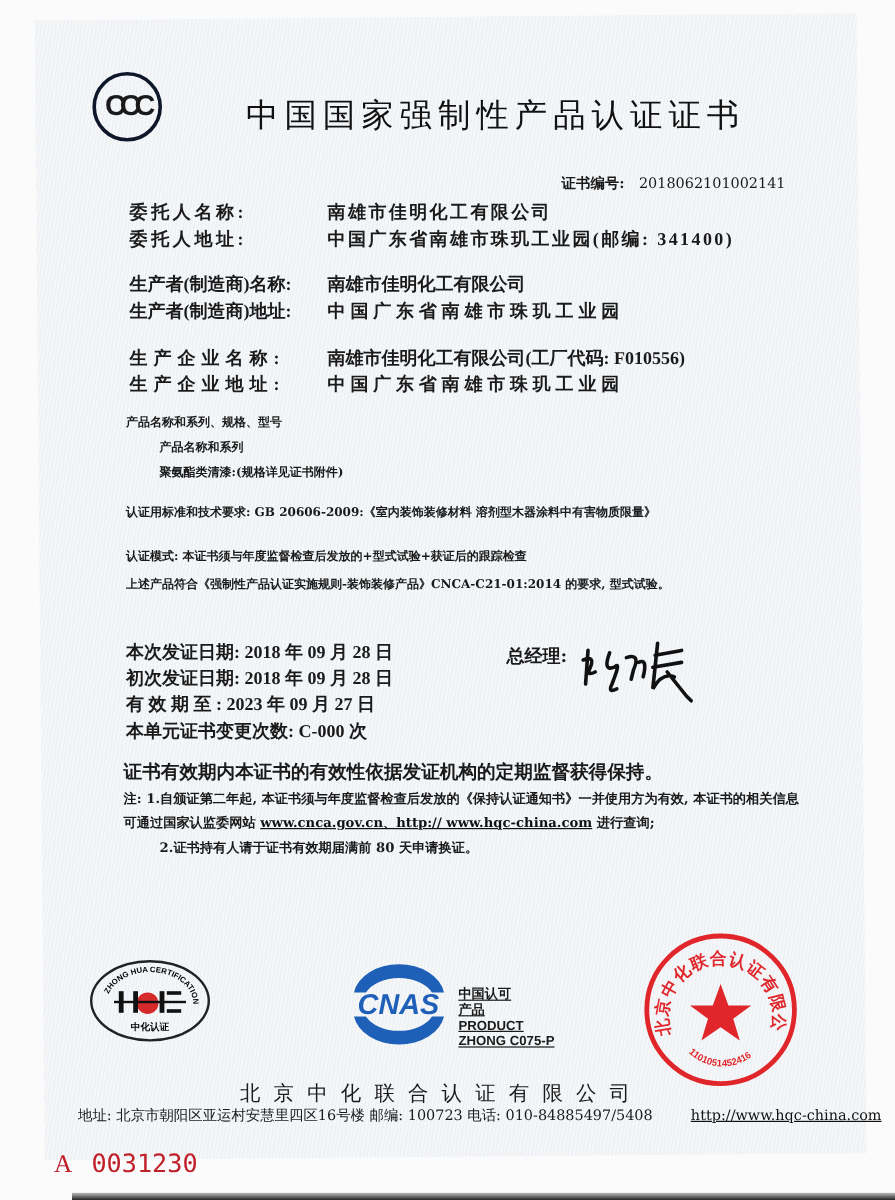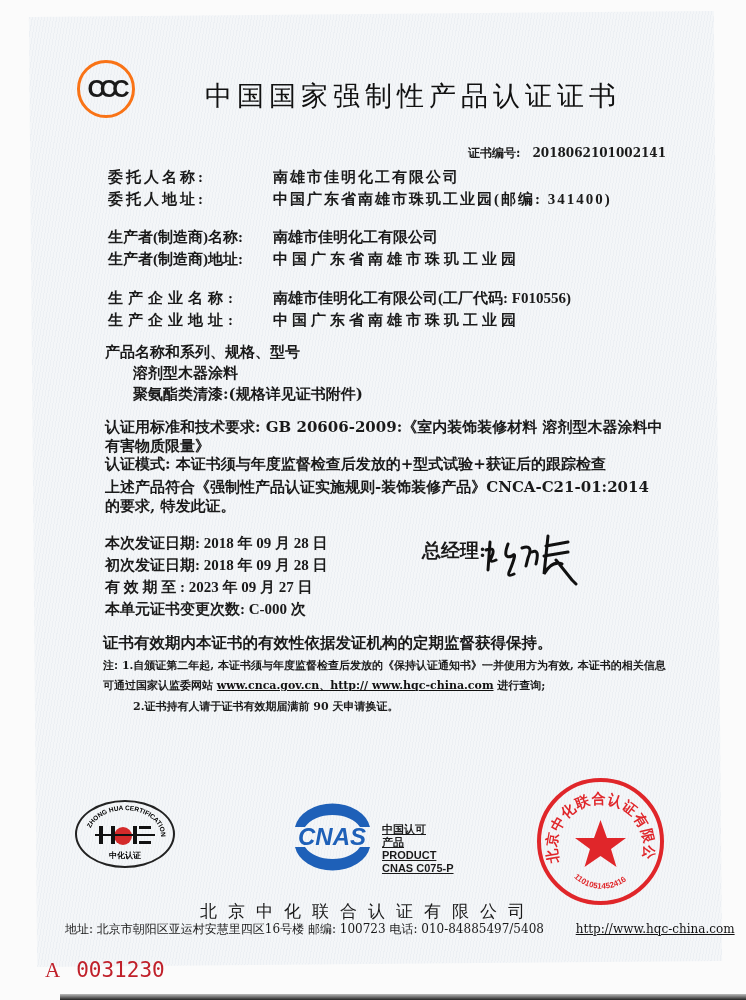--- a/index.html
+++ b/index.html
@@ -15,38 +15,38 @@
       repeating-linear-gradient(100deg, rgba(170,185,205,0.10) 0 1px, transparent 1px 3px),
       #f4f6f8;
     transform:rotate(-0.5deg);
   }
   .bottom-shadow {
     position:absolute; left:60px; right:0; bottom:0; height:6px;
     background:linear-gradient(#bbb,#222);
   }
   .abs { position:absolute; }
   .ccc-logo {
-    left:77px; top:60px; width:58px; height:58px; border:3px solid #f97316; border-radius:50%;
+    left:77px; top:60px; width:58px; height:58px; border:3px solid #0f172a; border-radius:50%;
     display:flex; align-items:center; justify-content:center;
     font-family:"Liberation Sans",sans-serif; font-weight:bold; font-size:24px; letter-spacing:-5px;
     box-sizing:border-box;
   }
   .title {
     left:205px; top:78px; font-family:"DejaVu Sans","Liberation Sans",sans-serif;
     font-size:27px; letter-spacing:5px; color:#111;
   }
   .cert-no { left:468px; top:145px; font-size:12px; font-weight:bold; }
-  .cert-no .v { font-weight:bold; margin-left:12px; }
+  .cert-no .v { font-weight:normal; margin-left:12px; }
   .row { font-size:15px; font-weight:bold; white-space:nowrap;font-family:Liberation Serif, serif; }
   .lbl { display:inline-block; }
   .val { position:absolute; left:160px; top:0; letter-spacing:2px;text-align:center; }
-  .body-text { font-size:15px; font-weight:bold; line-height:19px; }
+  .body-text { font-size:10px; font-weight:bold; line-height:19px; }
   .note { font-size:11px; font-weight:bold; line-height:20px; }
   .note a { color:#111; text-decoration:underline; }
-  .sign-label { left:422px; top:538px; font-size:19px; font-weight:bold; }
+  .sign-label { left:422px; top:538px; font-size:15px; font-weight:bold; }
   .hqc-logo {
     left:75px; top:800px; width:100px; height:68px; border:2px solid #222; border-radius:50%;
     box-sizing:border-box;
   }
   .cnas-wrap { left:285px; top:797px; }
   .cnas-text { font-size:11px; font-family:"Liberation Sans",sans-serif; font-weight:bold; line-height:13px; }
   .seal {
     left:537px; top:778px; width:127px; height:127px; border:4px solid #e0262a; border-radius:50%;
     box-sizing:border-box;
   }
@@ -93,42 +93,42 @@
 <div class="abs row" style="left:108px;top:289px;">
   <span class="lbl" style="letter-spacing:5px">生产企业名称:</span>
   <span class="val" style="left:165px;letter-spacing:0">南雄市佳明化工有限公司(工厂代码: F010556)</span>
 </div>
 <div class="abs row" style="left:108px;top:311px;">
   <span class="lbl" style="letter-spacing:5px">生产企业地址:</span>
   <span class="val" style="left:165px;letter-spacing:4px">中国广东省南雄市珠玑工业园</span>
 </div>
 
 <div class="abs body-text" style="left:105px;top:343px;">产品名称和系列、规格、型号</div>
-<div class="abs body-text" style="left:133px;top:364px;">溶剂型木器涂料</div>
+<div class="abs body-text" style="left:133px;top:364px;">产品名称和系列</div>
 <div class="abs body-text" style="left:133px;top:385px;">聚氨酯类清漆:(规格详见证书附件)</div>
 
 <div class="abs body-text" style="left:105px;top:418px;width:560px;">认证用标准和技术要求: GB 20606-2009:《室内装饰装修材料 溶剂型木器涂料中有害物质限量》</div>
 <div class="abs body-text" style="left:105px;top:455px;width:580px;white-space:nowrap;">认证模式: 本证书须与年度监督检查后发放的+型式试验+获证后的跟踪检查</div>
-<div class="abs body-text" style="left:105px;top:478px;width:560px;">上述产品符合《强制性产品认证实施规则-装饰装修产品》CNCA-C21-01:2014 的要求, 特发此证。</div>
+<div class="abs body-text" style="left:105px;top:478px;width:560px;">上述产品符合《强制性产品认证实施规则-装饰装修产品》CNCA-C21-01:2014 的要求, 型式试验。</div>
 
 <div class="abs row" style="left:105px;top:534px;"><span>本次发证日期:</span> <span>2018 年 09 月 28 日</span></div>
 <div class="abs row" style="left:105px;top:556px;"><span>初次发证日期:</span> <span>2018 年 09 月 28 日</span></div>
 <div class="abs row" style="left:105px;top:578px;"><span>有 效 期 至 :</span> <span>2023 年 09 月 27 日</span></div>
 <div class="abs row" style="left:105px;top:600px;"><span>本单元证书变更次数:</span> <span>C-000 次</span></div>
 
 <div class="abs sign-label">总经理:</div>
 <svg class="abs" style="left:482px;top:530px;" width="110" height="60" viewBox="0 0 110 60">
   <path d="M8 12 L6 40 M4 20 Q14 16 10 26 Q6 34 14 30 M26 14 Q20 30 30 26 Q36 20 28 40 Q24 48 32 44 M40 18 Q52 14 46 28 L44 36 M50 22 Q58 18 54 34 M66 6 L62 44 Q70 30 80 34 M64 16 L86 12 M62 26 L86 22 M74 30 L90 50 M90 50 L94 54" fill="none" stroke="#111" stroke-width="3" stroke-linecap="round"></path>
 </svg>
 
 <div class="abs body-text" style="left:103px;top:633px;font-size:15.5px;white-space:nowrap;">证书有效期内本证书的有效性依据发证机构的定期监督获得保持。</div>
 <div class="abs note" style="left:103px;top:656px;width:568px;">
   <span>注: 1.自颁证第二年起, 本证书须与年度监督检查后发放的《保持认证通知书》一并使用方为有效, 本证书的相关信息可通过国家认监委网站 </span><a>www.cnca.gov.cn、http:// www.hqc-china.com</a><span> 进行查询;</span>
 </div>
-<div class="abs note" style="left:133px;top:697px;">2.证书持有人请于证书有效期届满前 90 天申请换证。</div>
+<div class="abs note" style="left:133px;top:697px;">2.证书持有人请于证书有效期届满前 80 天申请换证。</div>
 
 <div class="abs hqc-logo">
   <svg width="96" height="64" viewBox="0 0 96 64">
     <defs>
         <path id="arc" d="M12 34 A36 26 0 0 1 84 34"></path>
       </defs>
     <text font-size="6.5" font-family="Liberation Sans, sans-serif" font-weight="bold"><textPath href="#arc" startOffset="8%">ZHONG HUA CERTIFICATION</textPath></text>
     <circle cx="46" cy="34" r="9" fill="#d42a2a"></circle>
     <rect x="22" y="24" width="4" height="18" fill="#111"></rect>
     <rect x="34" y="24" width="4" height="18" fill="#111"></rect>
@@ -143,21 +143,21 @@
 <div class="abs cnas-wrap">
   <svg width="95" height="80" viewBox="0 0 95 80" style="position:absolute;left:0;top:0;">
     <path d="M10 30 A38 28 0 0 1 85 30 L75 30 A30 20 0 0 0 20 30 Z" fill="#1e60b8"></path>
     <path d="M10 50 A38 28 0 0 0 85 50 L75 50 A30 20 0 0 1 20 50 Z" fill="#1e60b8"></path>
     <text x="47" y="48" font-size="24" font-style="italic" font-weight="bold" fill="#1e60b8" text-anchor="middle" font-family="Liberation Sans, sans-serif">CNAS</text>
   </svg>
   <div class="cnas-text" style="position:absolute;left:97px;top:26px;white-space:nowrap;text-decoration:underline;">
     <div>中国认可</div>
     <div>产品</div>
     <div>PRODUCT</div>
-    <div>CNAS C075-P</div>
+    <div>ZHONG C075-P</div>
   </div>
 </div>
 
 <div class="abs seal">
   <svg width="119" height="119" viewBox="0 0 119 119">
     <defs>
       <path id="sealarc" d="M18 80 A44 44 0 1 1 101 80"></path>
       <path id="sealbottom" d="M30 92 A40 40 0 0 0 92 92"></path>
     </defs>
     <text font-size="14" fill="#e0262a" font-weight="bold" letter-spacing="1"><textPath href="#sealarc" startOffset="0">北京中化联合认证有限公司</textPath></text>

